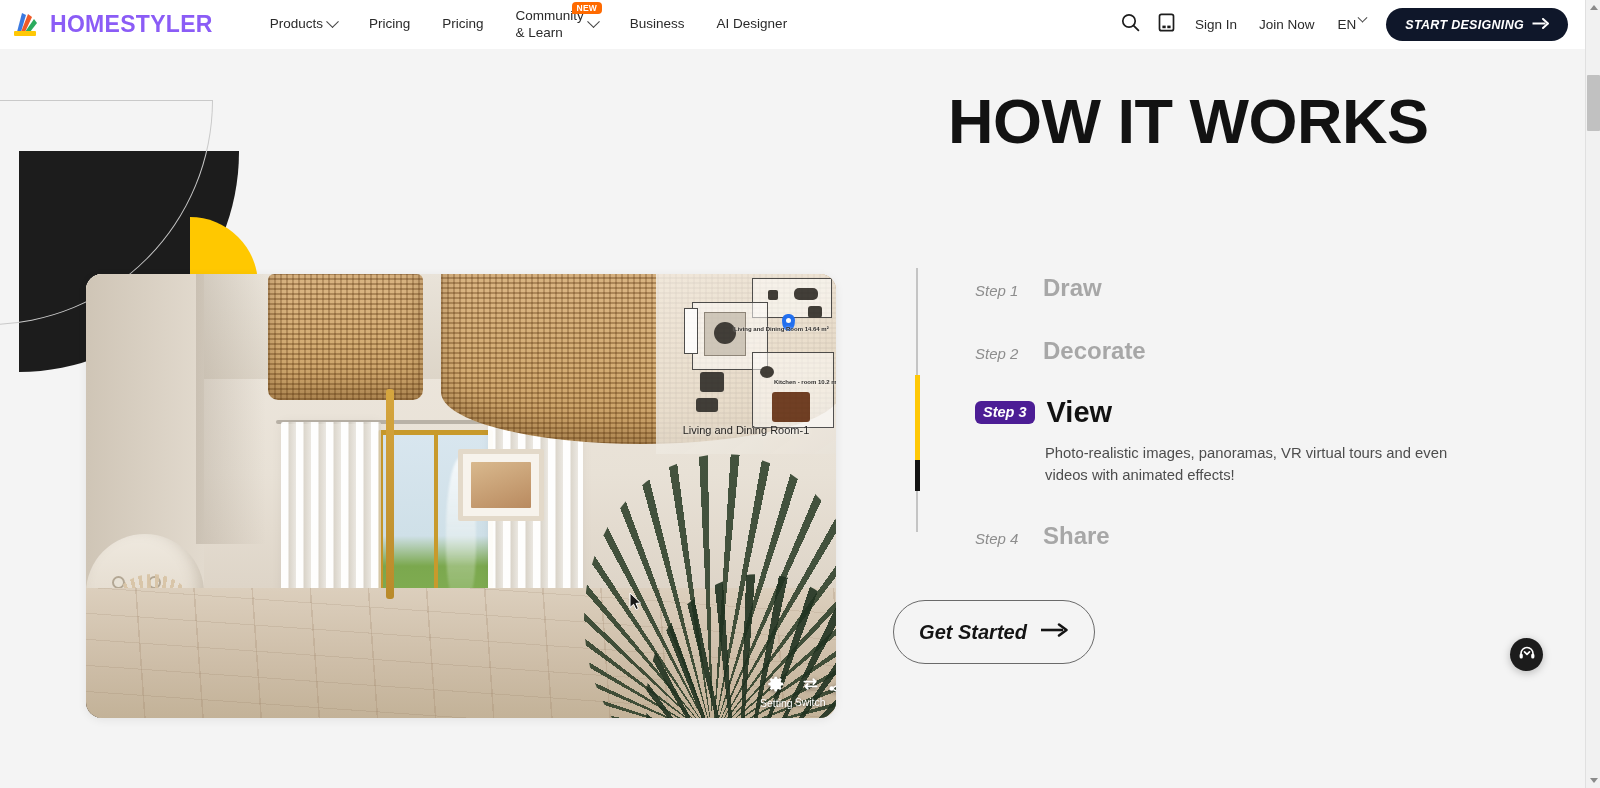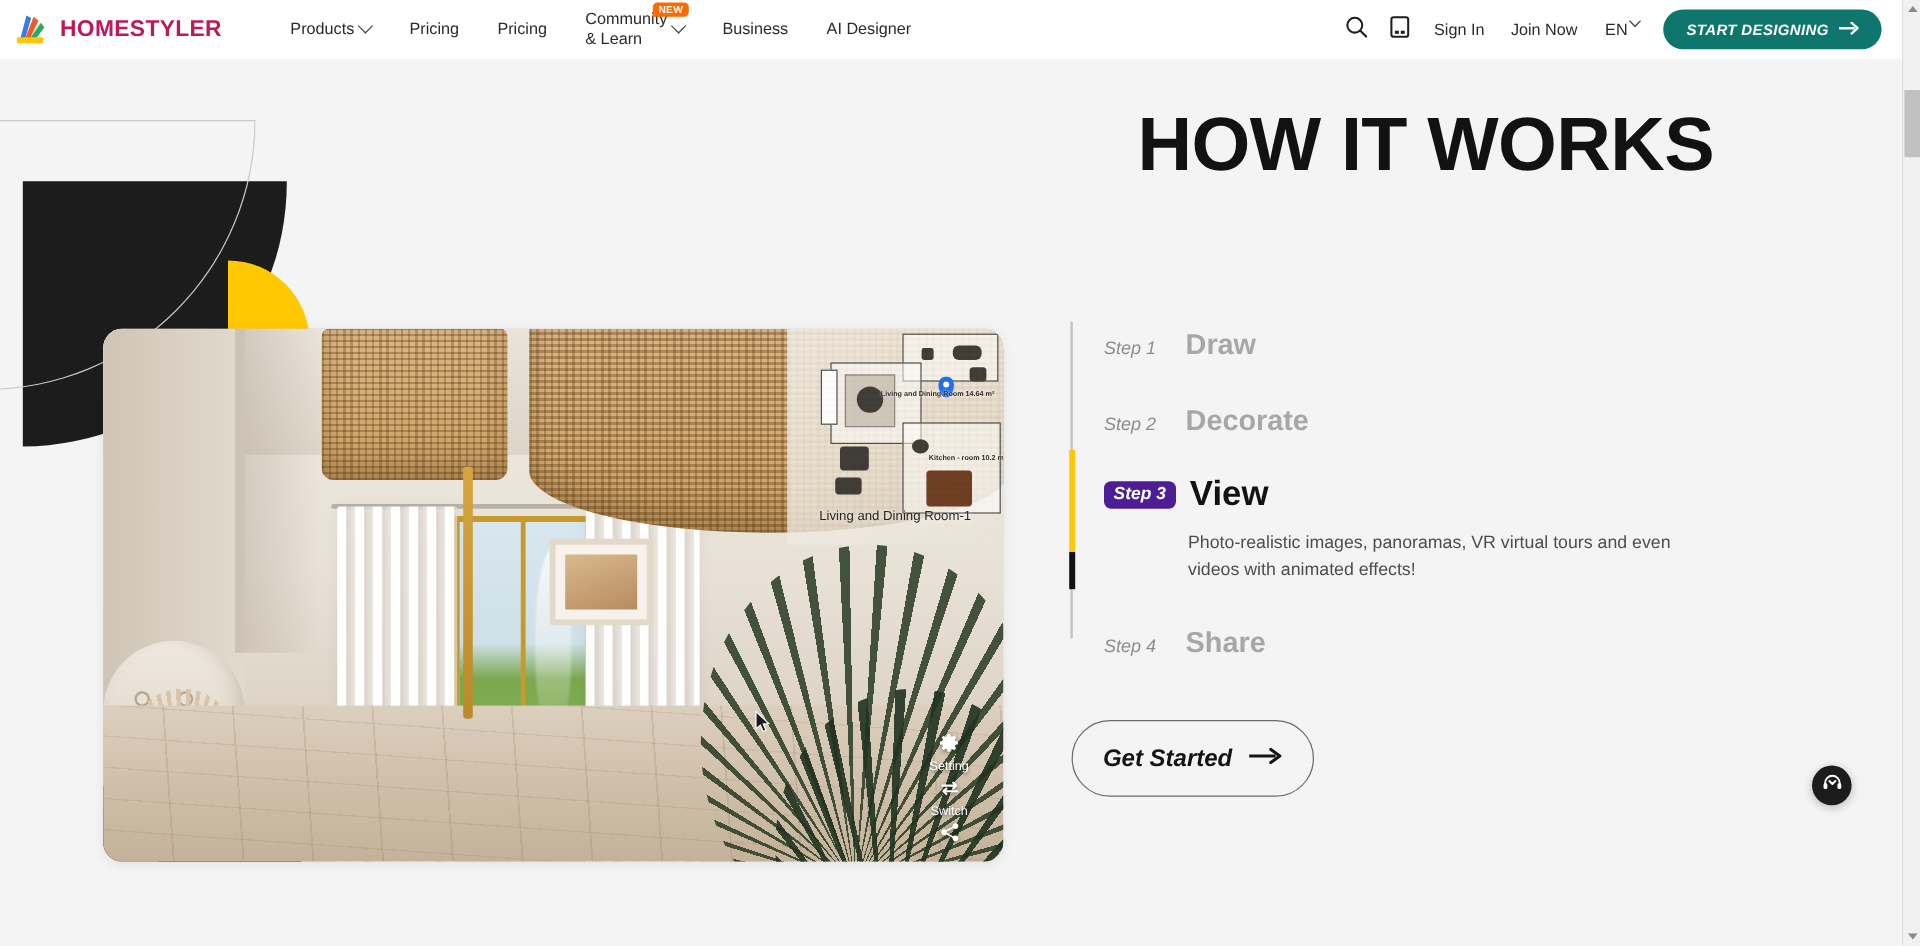--- a/index.html
+++ b/index.html
@@ -39,24 +39,24 @@
     margin-left: 11px;
     gap: 9px;
     cursor: pointer;
   }
   .logo-mark {
     width: 30px; height: 29px;
     position: relative;
     flex: 0 0 auto;
   }
   .brand-name {
-    font-size: 19px;
+    font-size: 23px;
     font-weight: 700;
     letter-spacing: 0.3px;
-    color: #be185d;
+    color: #8b5cf6;
     white-space: nowrap;
   }
 
   .nav {
     display: flex;
     align-items: center;
     margin-left: 41px;
     gap: 0px;
   }
   .nav-item {
@@ -118,21 +118,21 @@
     font-size: 13.5px;
     color: #2a2a2a;
     padding: 0 8px 0 12px;
     cursor: pointer;
     display: flex; align-items: flex-start; gap: 3px;
   }
   .lang .chev { width: 7px; height: 7px; border-width: 1.5px; }
 
   .cta-pill {
     margin-left: 12px;
-    background: #0f766e;
+    background: #0f172a;
     color: #fff;
     font-size: 12.5px;
     font-weight: 700;
     font-style: italic;
     letter-spacing: 0.3px;
     height: 33px;
     padding: 0 19px;
     border-radius: 17px;
     display: flex;
     align-items: center;
@@ -394,21 +394,21 @@
     font-size: 11px; color: #232323; font-weight: 400;
     text-shadow: 0 0 4px rgba(255,255,255,0.9);
   }
 
   
   .viewer-tools {
     position: absolute;
     right: 14px; bottom: 10px;
     width: 62px;
     z-index: 14;
-    display: flex; flex-direction: column; align-items: center; gap: 2px;
+    display: flex; flex-direction: row; align-items: center; gap: 2px;
   }
   .vtool {
     display: flex; flex-direction: column; align-items: center;
     cursor: pointer;
     padding: 2px 0 0;
   }
   .vtool-label {
     font-size: 10.5px; color: #fff; margin-top: 1px;
     text-shadow: 0 1px 3px rgba(0,0,0,0.55);
     line-height: 1;
@@ -423,23 +423,24 @@
     font-weight: 700;
     letter-spacing: -0.5px;
     color: #121212;
     line-height: 1;
     white-space: nowrap;
     z-index: 20;
   }
 
   .steps {
     position: absolute;
-    left: 892px; top: 268px;
+    left: 916px; top: 268px;
     width: 600px;
     z-index: 20;
+    padding-left: 31px;
   }
   .steps-track {
     position: absolute;
     left: 0; top: 0;
     width: 1.5px;
     height: 264px;
     background: #c4c4c4;
   }
   .track-yellow {
     position: absolute; left: -1.5px; top: 107px;

